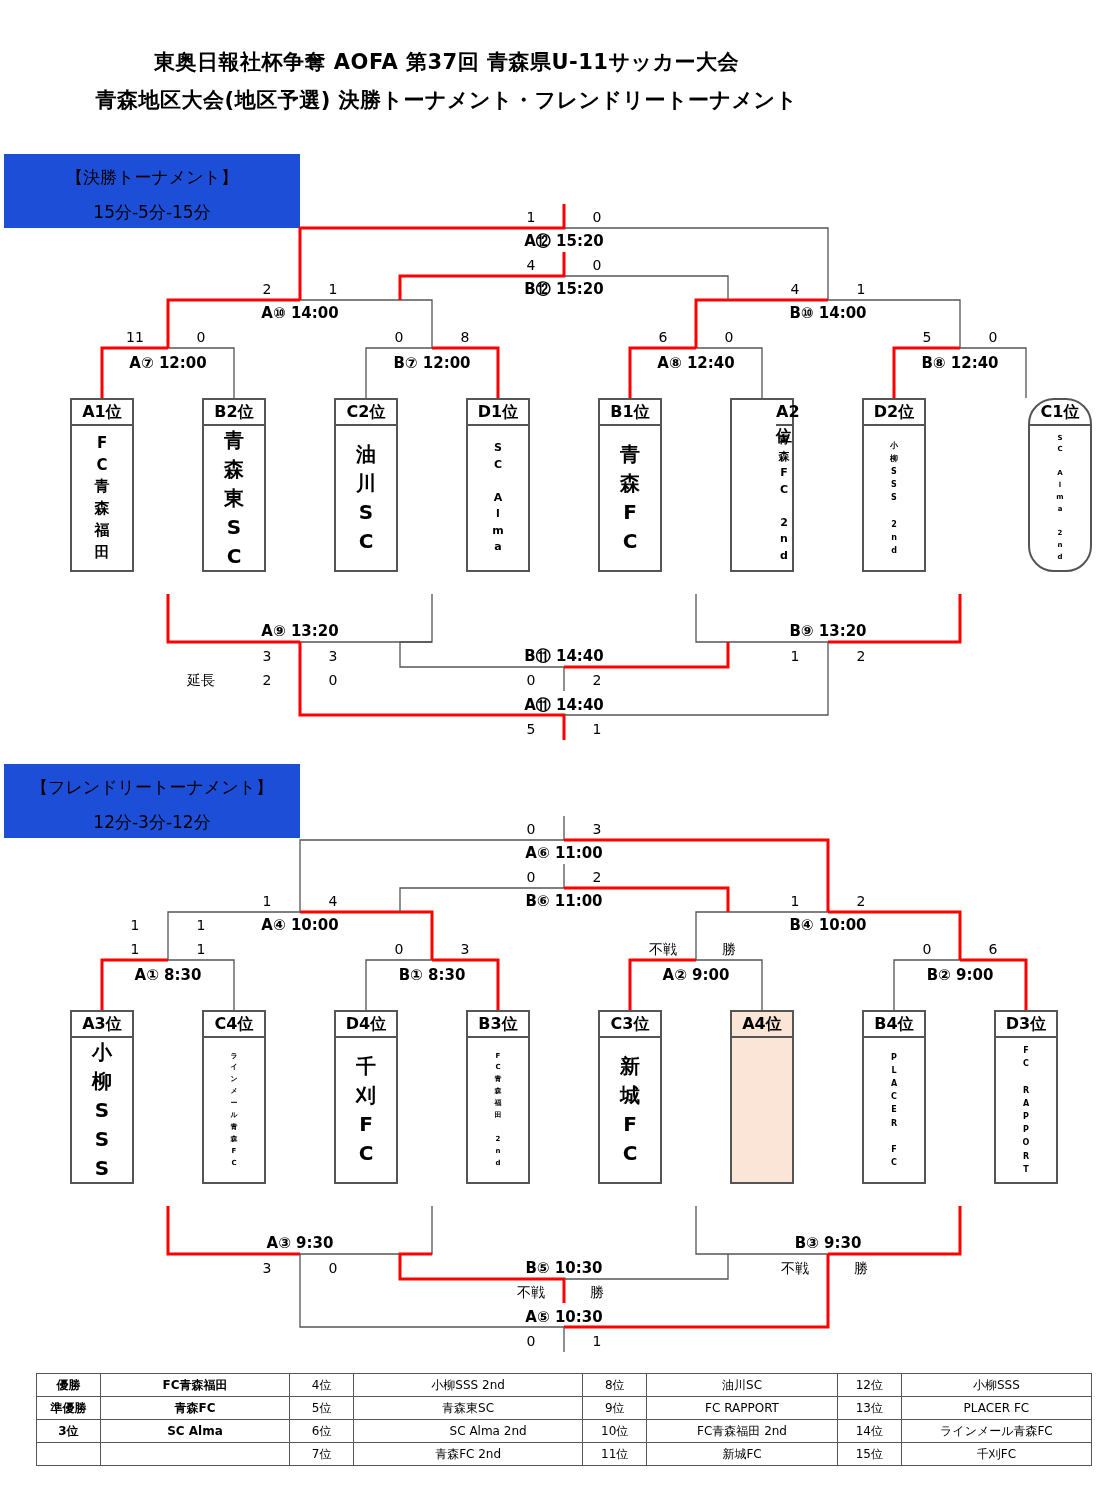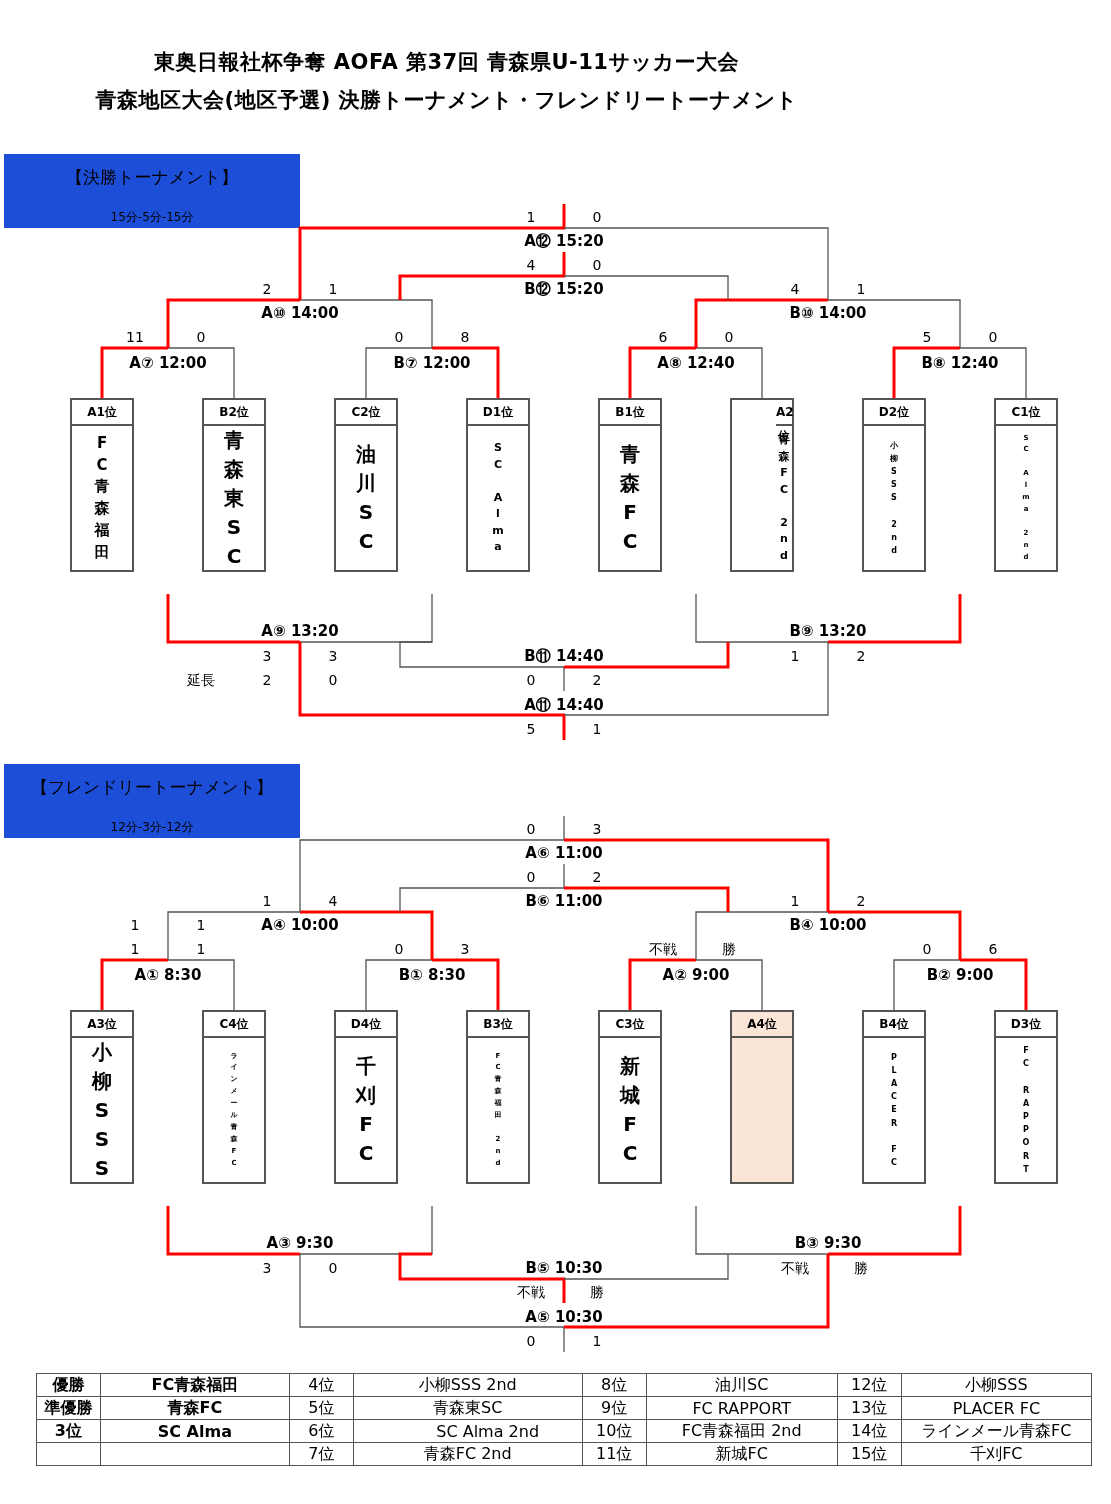--- a/index.html
+++ b/index.html
@@ -5,38 +5,38 @@
   html, body { margin:0; padding:0; background:#ffffff; }
   body { width:1111px; height:1504px; position:relative; overflow:hidden;
          font-family:"DejaVu Sans", "Liberation Sans", sans-serif; color:#000; }
   .title { position:absolute; left:0; width:893px; text-align:center; font-weight:bold;
            font-size:21px; letter-spacing:0.5px; }
   #title1 { top:48px; }
   #title2 { top:86px; }
   .sec-box { position:absolute; left:4px; width:296px; height:74px; background:#1d4ed8;
              text-align:center; }
   .sec-box .l1 { font-size:17px; margin-top:12px; }
-  .sec-box .l2 { font-size:12px; margin-top:20px; }
+  .sec-box .l2 { font-size:17px; margin-top:12px; }
   #sec1 { top:154px; }
   #sec2 { top:764px; }
   svg#bracket { position:absolute; left:0; top:0; }
   .team { position:absolute; width:64px; border:2px solid #555; background:#fff; box-sizing:border-box; }
-  .team .hdr { height:24px; border-bottom:2px solid #555; font-weight:bold; font-size:12px;
+  .team .hdr { height:24px; border-bottom:2px solid #555; font-weight:bold; font-size:16px;
                text-align:center; line-height:24px; }
   .team .name { display:flex; flex-direction:column; align-items:center; justify-content:center;
                 font-weight:bold; height:144px; }
   .team .name span { display:block; line-height:1.18; }
   .team.empty, .team.empty .hdr { background:#fbe5d6; }
   .s-big span { font-size:20px; line-height:1.45 !important; }
   .s-mid span { font-size:15px; line-height:1.45 !important; }
   .s-sm span { font-size:11px; line-height:1.5 !important; }
   .s-xs span { font-size:8px; line-height:1.65 !important; }
   .s-xxs span { font-size:7px; line-height:1.7 !important; }
   table.results { position:absolute; left:36px; top:1373px; width:1056px; border-collapse:collapse;
-                  font-size:16px; }
+                  font-size:12px; }
   table.results td { border:1px solid #555; height:22px; text-align:center; padding:0; }
   table.results td.b { font-weight:bold; }
   .mlabel { font-weight:bold; font-size:15px; }
   .score { font-size:14px; }
 </style>
 </head>
 <body>
 
 <div id="title1" class="title">東奥日報社杯争奪 AOFA 第37回 青森県U-11サッカー大会</div>
 <div id="title2" class="title">青森地区大会(地区予選) 決勝トーナメント・フレンドリートーナメント</div>
@@ -250,21 +250,21 @@
         <span>柳</span>
         <span>S</span>
         <span>S</span>
         <span>S</span>
         <span>&nbsp;</span>
         <span>2</span>
         <span>n</span>
         <span>d</span>
       </div>
     </div>
-    <div class="team" style="left: 994px; top: 398px;">
+    <div class="team" style="left: 1028px; top: 398px; border-radius: 26px;">
       <div class="hdr">C1位</div>
       <div class="name s-xxs">
         <span>S</span>
         <span>C</span>
         <span>&nbsp;</span>
         <span>A</span>
         <span>l</span>
         <span>m</span>
         <span>a</span>
         <span>&nbsp;</span>

